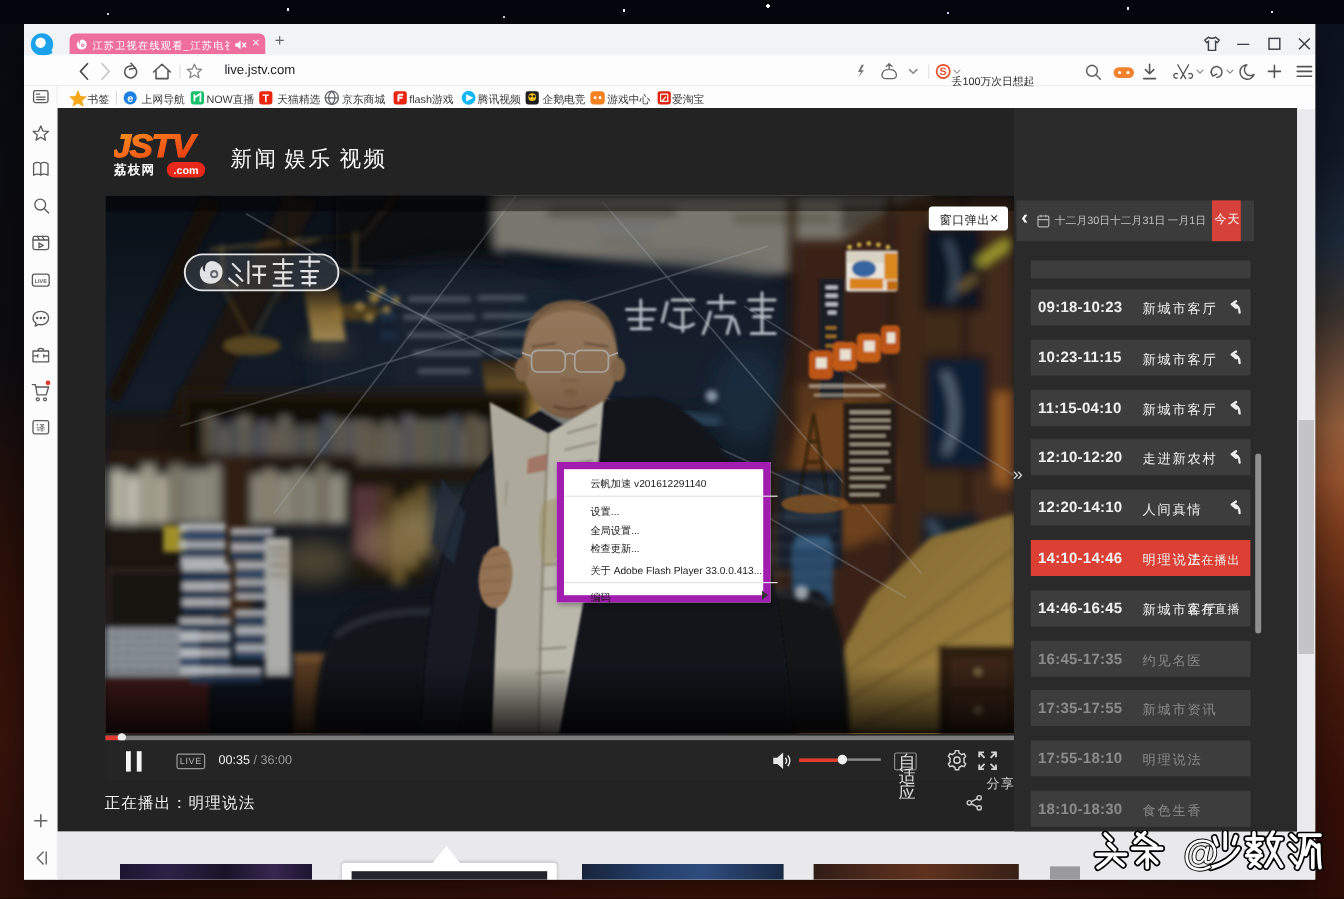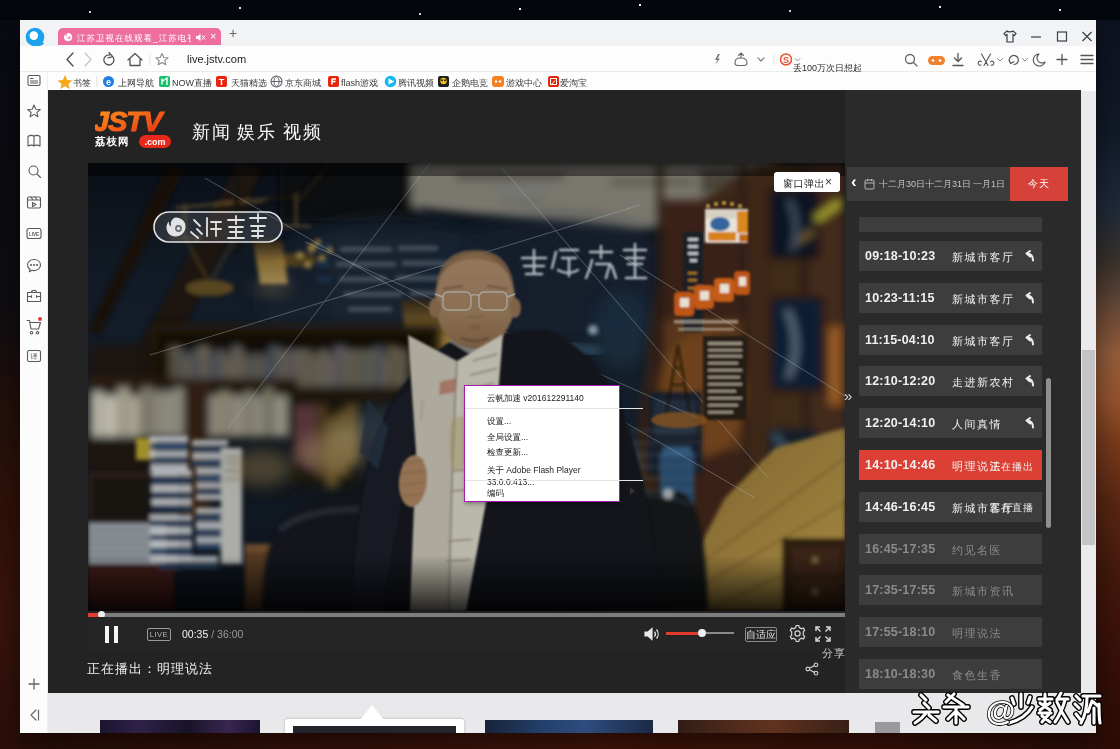--- a/index.html
+++ b/index.html
@@ -636,21 +636,21 @@
       <div class="abs" style="left:26px;top:9px;width:3.5px;height:17px;background:#f5f5f5"></div>
       <div class="abs" style="left:59px;top:11px;width:24px;height:13px;border:1px solid #9a9a9a;border-radius:2px;color:#b5b5b5;font-size:7.5px;text-align:center;line-height:11px;letter-spacing:.5px">LIVE</div>
       <div class="abs" style="left:94px;top:11.5px;font-size:10.5px;color:#f0f0f0">00:35 <span style="color:#9a9a9a">/ 36:00</span></div>
       <svg class="abs" style="left:555px;top:9px" width="18" height="16" viewBox="0 0 18 16" fill="none" stroke="#e8e8e8" stroke-width="1.2">
             <path d="M2 6 L5 6 L9 2.5 L9 13.5 L5 10 L2 10 Z" fill="#e8e8e8"></path>
             <path d="M11.5 5.5 A4 4 0 0 1 11.5 10.5 M13.5 3.5 A7 7 0 0 1 13.5 12.5"></path>
           </svg>
       <div class="abs" style="left:578px;top:15px;width:32px;height:3px;background:#e33a30"></div>
       <div class="abs" style="left:610px;top:12px;width:8px;height:8px;border-radius:50%;background:#f0f0f0"></div>
       <div class="abs" style="left:618px;top:15px;width:28px;height:2.5px;background:#8a8a8a"></div>
-      <div class="abs" style="left:657px;top:10px;width:32px;height:15px;border:1px solid #8a8a8a;border-radius:2px;color:#e0e0e0;font-size:10px;text-align:left;line-height:13px">自适应</div>
+      <div class="abs" style="left:657px;top:10px;width:19px;height:15px;border:1px solid #8a8a8a;border-radius:2px;color:#e0e0e0;font-size:14px;text-align:right;line-height:13px">自适应</div>
       <svg class="abs" style="left:700px;top:7px" width="19" height="19" viewBox="0 0 19 19" fill="none">
             <path d="M8.2 1.5 L10.8 1.5 L11.3 3.6 A6.2 6.2 0 0 1 13.3 4.8 L15.4 4.1 L16.7 6.4 L15.2 7.9 A6.2 6.2 0 0 1 15.2 11.1 L16.7 12.6 L15.4 14.9 L13.3 14.2 A6.2 6.2 0 0 1 11.3 15.4 L10.8 17.5 L8.2 17.5 L7.7 15.4 A6.2 6.2 0 0 1 5.7 14.2 L3.6 14.9 L2.3 12.6 L3.8 11.1 A6.2 6.2 0 0 1 3.8 7.9 L2.3 6.4 L3.6 4.1 L5.7 4.8 A6.2 6.2 0 0 1 7.7 3.6 Z" stroke="#d5d5d5" stroke-width="1.2"></path>
             <circle cx="9.5" cy="9.5" r="2.6" stroke="#d5d5d5" stroke-width="1.2"></circle>
           </svg>
       <svg class="abs" style="left:726px;top:8px" width="18" height="18" viewBox="0 0 18 18" fill="none" stroke="#d5d5d5" stroke-width="1.5">
             <path d="M2 6 L2 2 L6 2 M12 2 L16 2 L16 6 M16 12 L16 16 L12 16 M6 16 L2 16 L2 12 M2.5 2.5 L6.5 6.5 M15.5 2.5 L11.5 6.5 M15.5 15.5 L11.5 11.5 M2.5 15.5 L6.5 11.5"></path>
           </svg>
     </div>
     <div class="abs" style="left:39px;top:570px;font-size:13px;color:#f0f0f0;letter-spacing:1px">正在播出：明理说法</div>
     <svg class="abs" style="left:757px;top:572px" width="14" height="14" viewBox="0 0 14 14" fill="none" stroke="#c9c9c9" stroke-width="1.2">
@@ -665,21 +665,21 @@
       <div class="abs" style="left:4px;top:5px;font-size:17px;color:#fff;font-weight:bold">‹</div>
       <svg class="abs" style="left:17px;top:11px" width="11" height="12" viewBox="0 0 11 12" fill="none" stroke="#b5b5b5" stroke-width="1">
             <rect x="1" y="2" width="9" height="9" rx="1"></rect>
             <line x1="1" y1="5" x2="10" y2="5"></line>
             <line x1="3.5" y1="1" x2="3.5" y2="3"></line>
             <line x1="7.5" y1="1" x2="7.5" y2="3"></line>
           </svg>
       <div class="abs" style="left:32px;top:11px;font-size:9px;color:#c2c2c2">十二月30日</div>
       <div class="abs" style="left:78px;top:11px;font-size:9px;color:#c2c2c2">十二月31日</div>
       <div class="abs" style="left:126px;top:11px;font-size:9px;color:#c2c2c2">一月1日</div>
-      <div class="abs" style="left:163px;top:0;width:58px;height:34px;background:#d6423a;color:#fff;font-size:10px;text-align:center;line-height:34px;letter-spacing:1px">今天</div>
+      <div class="abs" style="left:163px;top:0;width:24px;height:34px;background:#d6423a;color:#fff;font-size:10px;text-align:right;line-height:34px;letter-spacing:1px">今天</div>
     </div>
     <div class="card" style="top:127px;height:15px"></div>
     <div class="card" style="top:151px">
           <span class="tm">09:18-10:23</span>
           <span class="nm">新城市客厅</span>
           <svg class="rp" width="14" height="14" viewBox="0 0 14 14">
             <path d="M11 11.5 C11 6.5 8 4.5 4.5 4.5 M4.5 4.5 L8 2 M4.5 4.5 L8 7.5" fill="none" stroke="#ececec" stroke-width="2" stroke-linecap="round"></path>
           </svg>
         </div>
     <div class="card" style="top:192.8px">
@@ -746,21 +746,21 @@
     <div class="abs" style="left:827px;top:29px;width:25px;height:11px;background:#9a9a9c"></div>
     <div class="abs" style="left:237px;top:26px;width:179px;height:14px;background:#fff;border-radius:3px 3px 0 0;box-shadow:0 0 3px rgba(0,0,0,.25)"></div>
     <div class="abs" style="left:312px;top:12px;width:0;height:0;border-left:12px solid transparent;border-right:12px solid transparent;border-bottom:15px solid #fff"></div>
     <div class="abs" style="left:245px;top:33px;width:163px;height:7px;background:#23242c"></div>
   </div>
 
   <div class="abs" style="left:754px;top:152px;width:66px;height:20px;background:#fff;border-radius:3px;color:#1a1a1a">
      <div class="abs" style="left:9px;top:4.5px;font-size:10px;letter-spacing:.5px">窗口弹出</div>
      <div class="abs" style="left:51px;top:2.5px;font-size:12px;color:#333">×</div>
   </div>
-  <div class="abs" id="ctxmenu" style="left:444px;top:365px;width:156px;height:117px;background:#fff;border:1px solid #a21caf;box-shadow:1px 2px 4px rgba(0,0,0,.3);font-size:8.5px;color:#1b1b1b">
+  <div class="abs" id="ctxmenu" style="left:444px;top:365px;width:178px;height:117px;background:#fff;border:6px solid #a21caf;box-shadow:1px 2px 4px rgba(0,0,0,.3);font-size:8.5px;color:#1b1b1b">
      <div class="abs" style="left:22px;top:7px">云帆加速 v201612291140</div>
      <div class="abs" style="left:0;top:21.5px;width:178px;border-top:1px solid #e4e4e4"></div>
      <div class="abs" style="left:22px;top:30px">设置...</div>
      <div class="abs" style="left:22px;top:45.5px">全局设置...</div>
      <div class="abs" style="left:22px;top:61px">检查更新...</div>
      <div class="abs" style="left:22px;top:78.5px">关于 Adobe Flash Player 33.0.0.413...</div>
      <div class="abs" style="left:0;top:93.5px;width:178px;border-top:1px solid #e4e4e4"></div>
      <div class="abs" style="left:22px;top:102px">编码</div>
      <div class="abs" style="left:165px;top:101px;width:0;height:0;border-top:4px solid transparent;border-bottom:4px solid transparent;border-left:5px solid #333"></div>
   </div>

